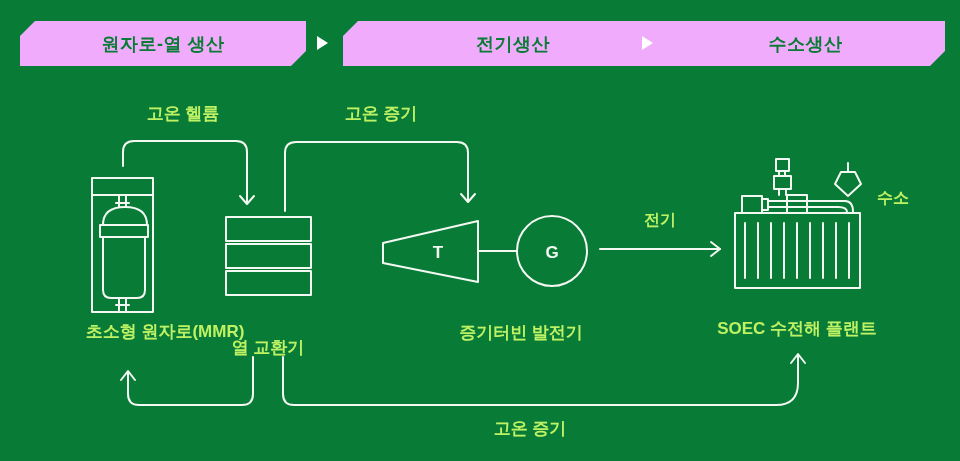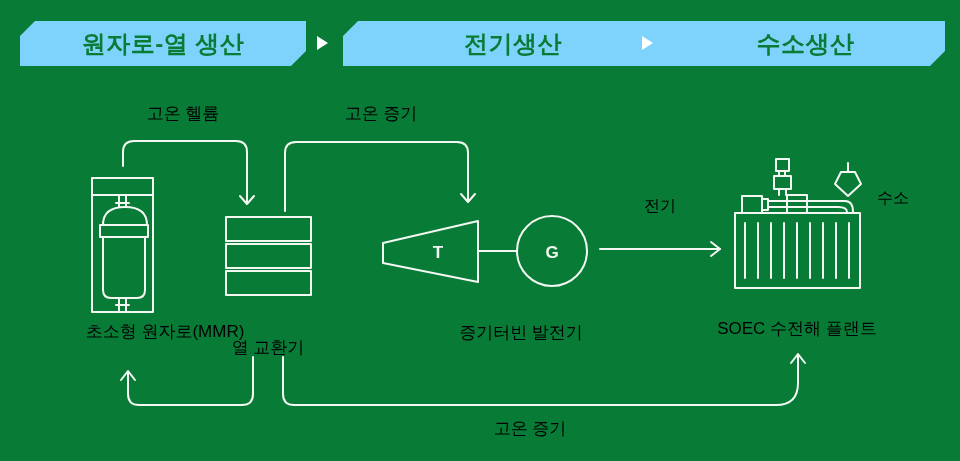--- a/index.html
+++ b/index.html
@@ -3,35 +3,35 @@
 <meta charset="utf-8">
 <style>
   html,body{margin:0;padding:0;}
   body{font-family:"Liberation Sans", sans-serif;}
   #stage-root{
     position:relative;width:960px;height:461px;
     background:#087B36;overflow:hidden;
   }
   
   .hbox{
-    position:absolute;top:21px;height:45px;background:#7dd3fc;
+    position:absolute;top:21px;height:45px;background:#f0abfc;
     clip-path:polygon(15px 0,100% 0,100% calc(100% - 15px),calc(100% - 15px) 100%,0 100%,0 15px);
     display:flex;align-items:center;justify-content:center;
-    color:#0A7B35;font-size:24px;font-weight:700;letter-spacing:0.5px;
+    color:#0A7B35;font-size:18px;font-weight:700;letter-spacing:0.5px;
   }
   .tri{
     position:absolute;top:36px;width:0;height:0;
     border-left:11px solid #FFFFFF;
     border-top:7px solid transparent;
     border-bottom:7px solid transparent;
   }
   
   .lbl{
     position:absolute;transform:translate(-50%,-50%);
-    color:#000000;font-weight:400;white-space:nowrap;
+    color:#bef264;font-weight:700;white-space:nowrap;
   }
   .lbl-md{font-size:17px;}
   .lbl-sm{font-size:16px;}
   
   svg{position:absolute;left:0;top:0;}
   .ln{fill:none;stroke:#F3F8F2;stroke-width:2;stroke-linejoin:round;stroke-linecap:round;}
   .glyph{fill:#F3F8F2;font-family:"Liberation Sans",sans-serif;font-weight:700;font-size:17px;text-anchor:middle;}
 </style>
 </head>
 <body>
@@ -107,20 +107,20 @@
     </g>
 
     <g>
       <path class="ln" d="M283,357 V394 Q283,405 294,405 H776 Q798,405 798,383 V355"></path>
       <path class="ln" d="M791,363 L798,354 L805,363"></path>
     </g>
   </svg>
 
   <div class="lbl lbl-md" style="left:183px;top:113px;">고온 헬륨</div>
   <div class="lbl lbl-md" style="left:381px;top:113px;">고온 증기</div>
-  <div class="lbl lbl-sm" style="left:660px;top:206px;">전기</div>
+  <div class="lbl lbl-sm" style="left:660px;top:220px;">전기</div>
   <div class="lbl lbl-sm" style="left:893px;top:198px;">수소</div>
   <div class="lbl lbl-md" style="left:121px;top:331px;margin-left:44px;">초소형 원자로(MMR)</div>
   <div class="lbl lbl-md" style="left:268px;top:331px;margin-top:16px;">열 교환기</div>
   <div class="lbl lbl-md" style="left:797px;top:328px;">SOEC 수전해 플랜트</div>
   <div class="lbl lbl-md" style="left:521px;top:332px;">증기터빈 발전기</div>
   <div class="lbl lbl-md" style="left:530px;top:428px;">고온 증기</div>
 </div>
 
 </body></html>

